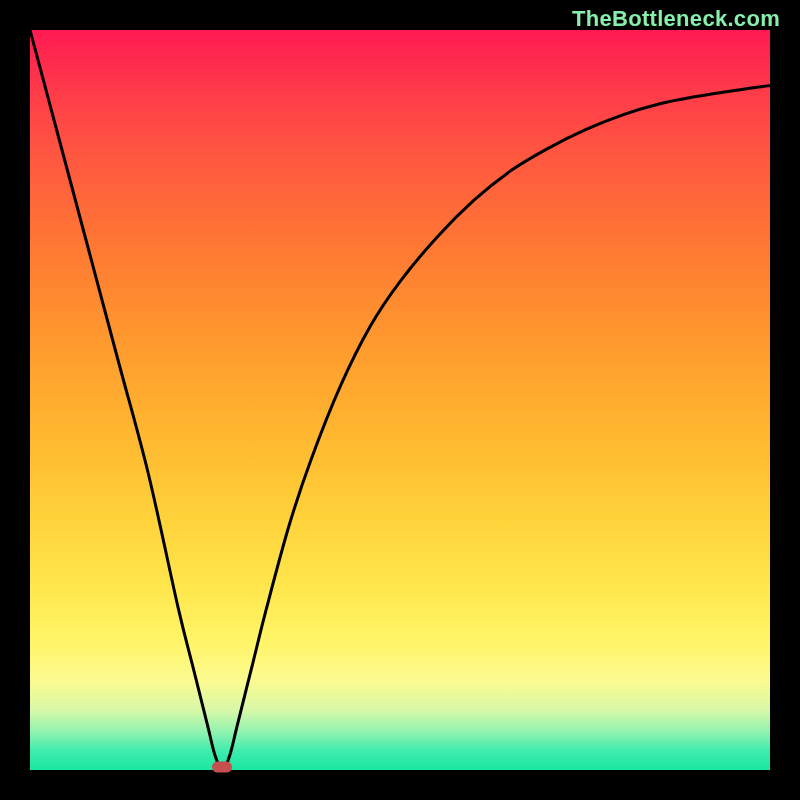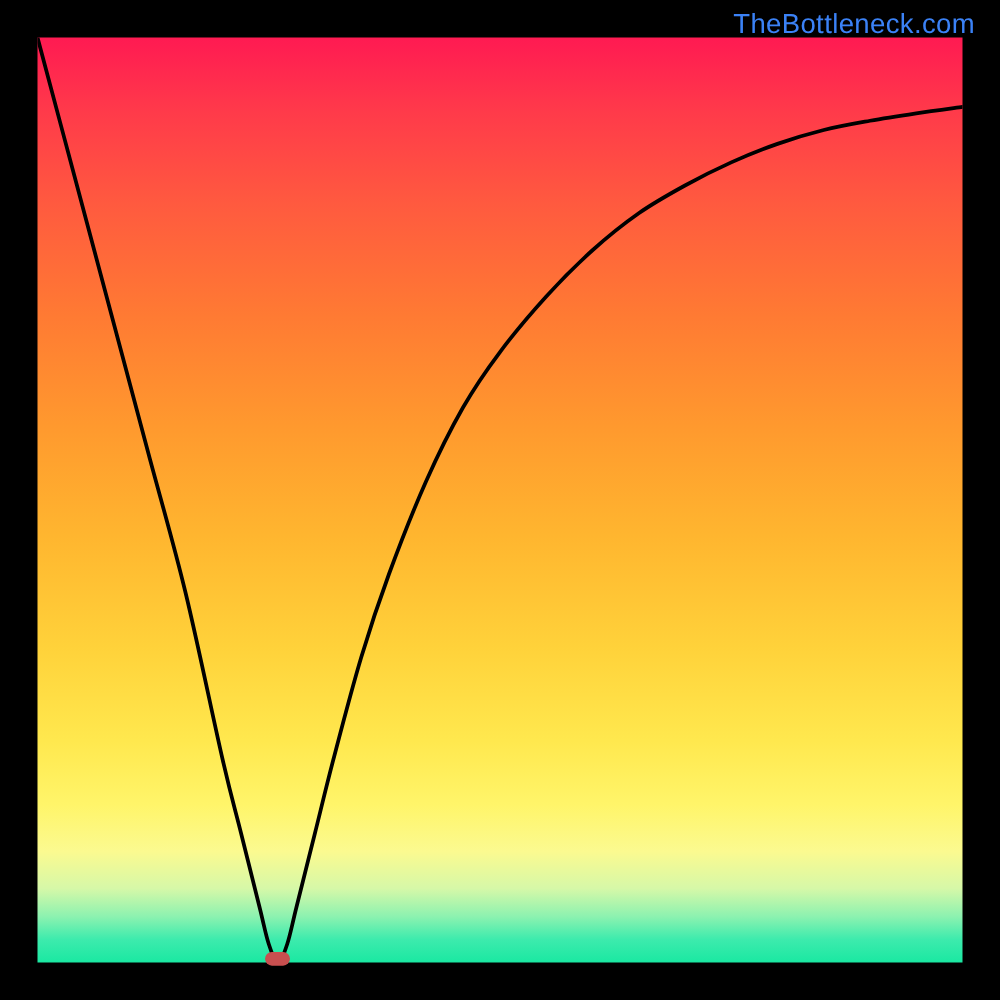--- a/index.html
+++ b/index.html
@@ -32,22 +32,22 @@
       #8df2b0 95%,
       #3debad 97.5%,
       #1ae8a2 100%
     );
   }
   .watermark {
     position: absolute;
     top: 6px;
     right: 20px;
     font-size: 22px;
-    font-weight: normal;
-    color: #3b82f6;
+    font-weight: bold;
+    color: #86efac;
     letter-spacing: 0.3px;
     z-index: 10;
   }
   svg.curve {
     position: absolute;
     left: 30px;
     top: 30px;
     width: 740px;
     height: 740px;
     z-index: 5;

